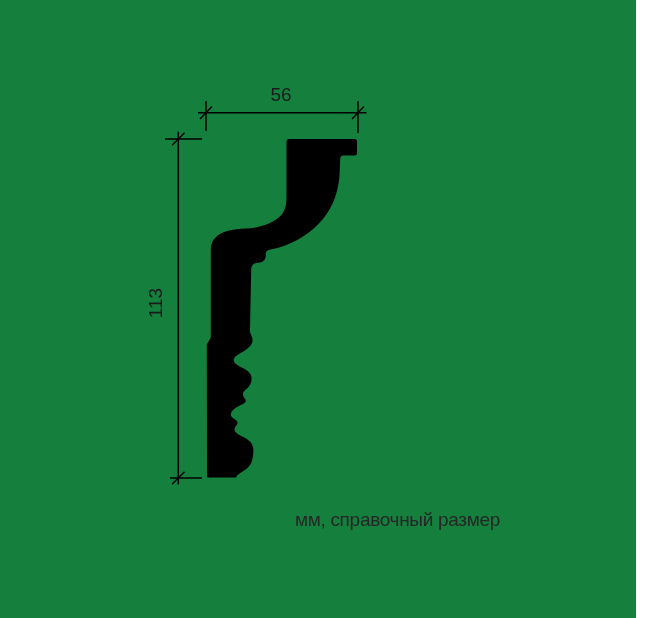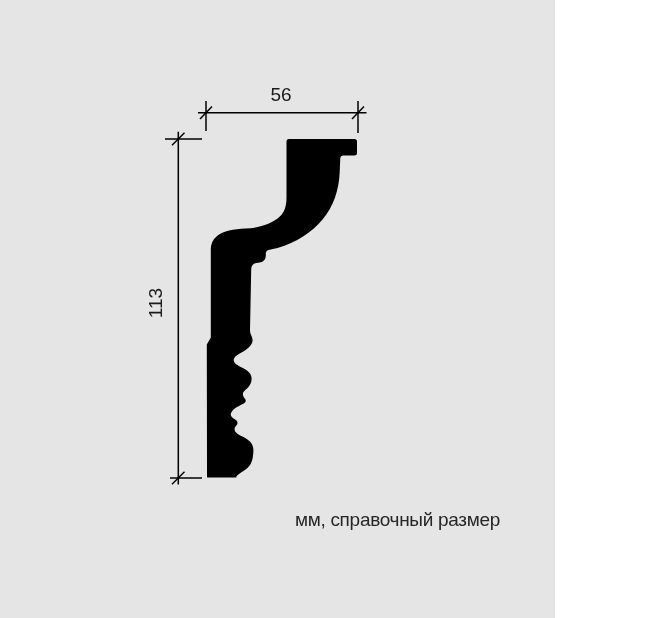--- a/index.html
+++ b/index.html
@@ -2,23 +2,23 @@
 <html><head>
 <meta charset="utf-8">
 <style>
   html, body {
     margin: 0;
     padding: 0;
     background: #ffffff;
   }
   .canvas {
     position: relative;
-    width: 555px;
+    width: 636px;
     height: 618px;
-    background: #e5e5e5;
+    background: #15803d;
     overflow: hidden;
     font-family: "Liberation Sans", sans-serif;
   }
   svg.drawing {
     position: absolute;
     left: 0;
     top: 0;
     display: block;
   }
   .dim-line {

